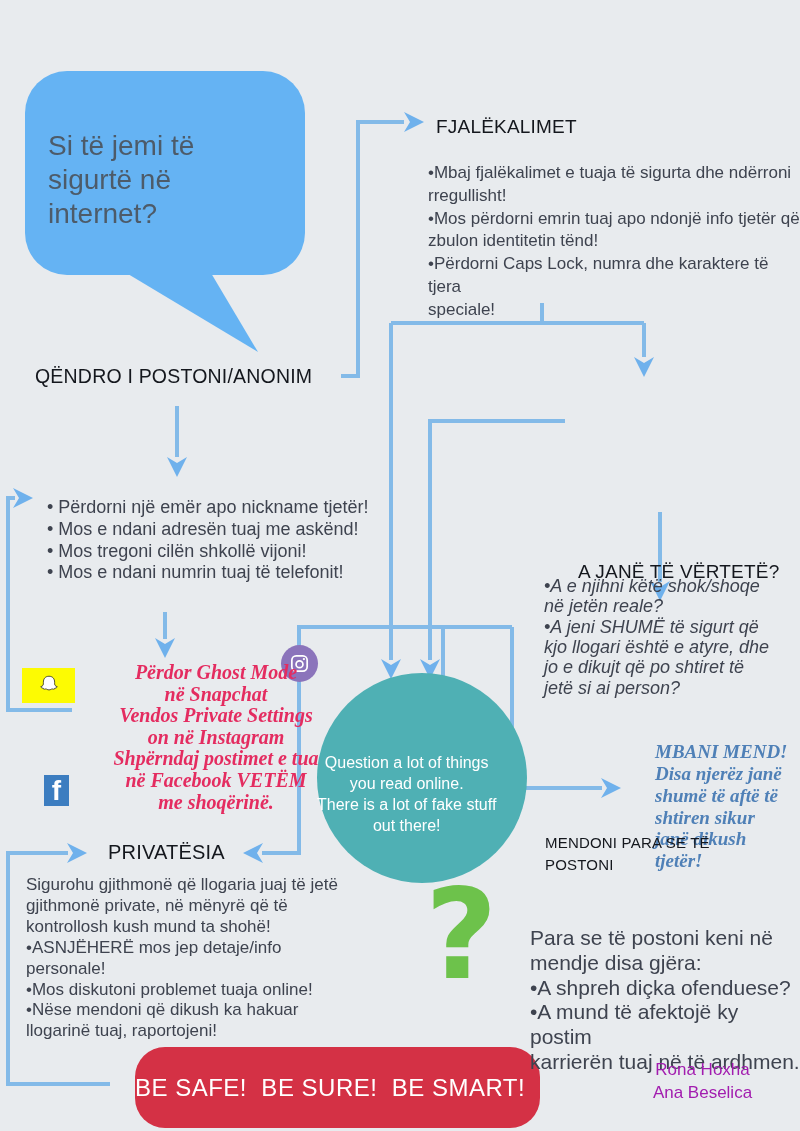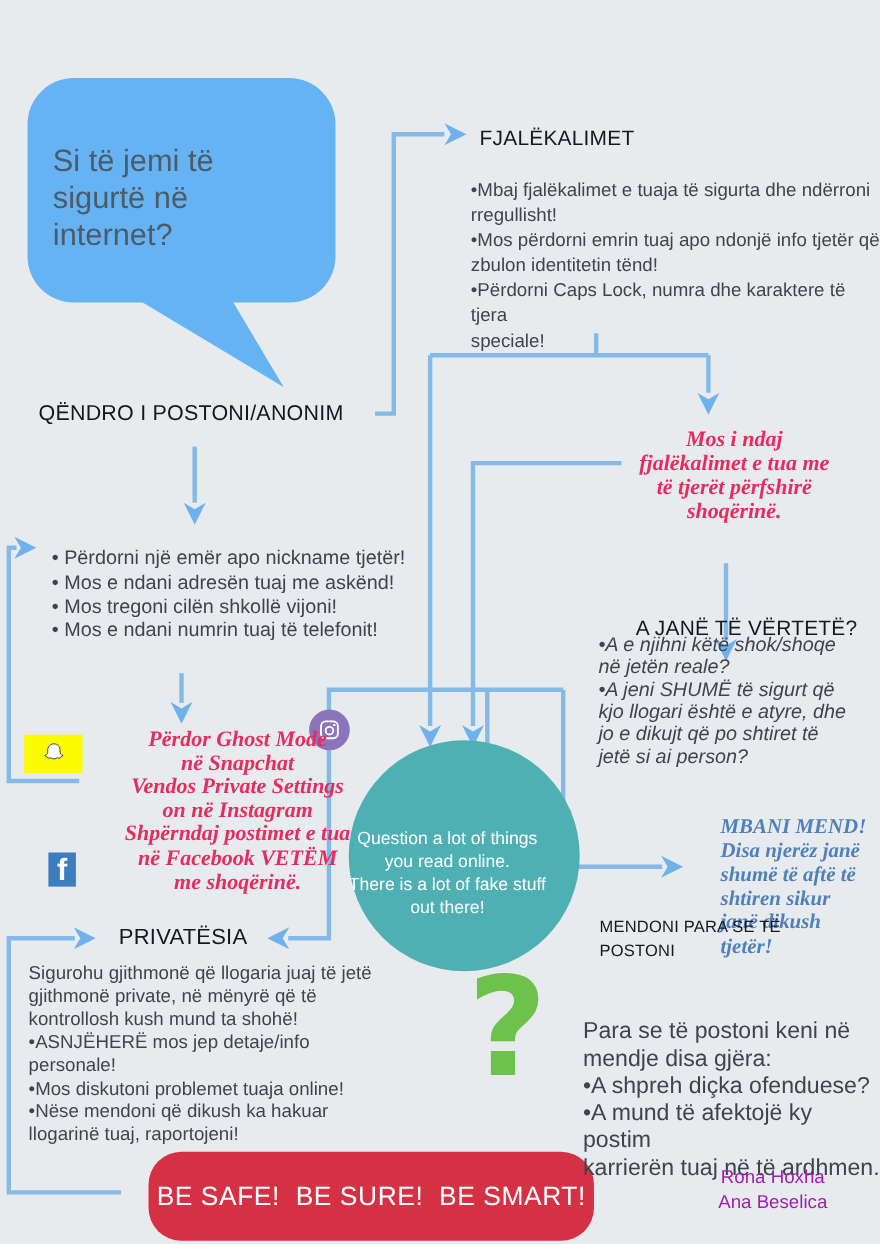--- a/index.html
+++ b/index.html
@@ -66,21 +66,21 @@
 
   .think      { left:545px; top:832px; width:210px; font-size:15px; line-height:1.45; }
   .think-body { left:530px; top:926px; font-size:21px; line-height:1.18; }
 
   .qmark { left:425px; top:872px; font-size:125px; font-weight:700; line-height:1;
     color:var(--green,#6dc24b); font-family:"DejaVu Sans", sans-serif; }
 
   .banner {
     position:absolute; left:135px; top:1047px; width:405px; height:81px;
     background:var(--red,#d43145); border-radius:30px; z-index:2;
-    display:flex; align-items:center; justify-content:center;
+    display:flex; align-items:center; 
   }
   .banner-text { color:#fff; font-size:24px; letter-spacing:.5px; white-space:pre-wrap; }
 
   .credits { left:630px; top:1059px; width:145px; text-align:center;
     font-size:17px; line-height:1.33; color:#a21caf; }
 </style>
 </head>
 <body>
 
 <div class="canvas">
@@ -127,24 +127,20 @@
 zbulon identitetin tënd!
 •Përdorni Caps Lock, numra dhe karaktere të tjera
 speciale!</div>
 
   <div class="abs h anon">QËNDRO I POSTONI/ANONIM</div>
   <div class="abs body anon-tips pre">• Përdorni një emër apo nickname tjetër!
 • Mos e ndani adresën tuaj me askënd!
 • Mos tregoni cilën shkollë vijoni!
 • Mos e ndani numrin tuaj të telefonit!</div>
 
-  <div class="abs pink share-warning pre">Mos i ndaj
-fjalëkalimet e tua me
-të tjerët përfshirë
-shoqërinë.</div>
 
   <div class="abs h auth">A JANË TË VËRTETË?</div>
   <div class="abs body auth-body pre">•A e  njihni këtë shok/shoqe
 në jetën reale?
 •A jeni SHUMË të sigurt që
 kjo llogari është e atyre, dhe
 jo e dikujt që po shtiret të
 jetë si ai person?</div>
 
   <div class="abs snap-badge">

